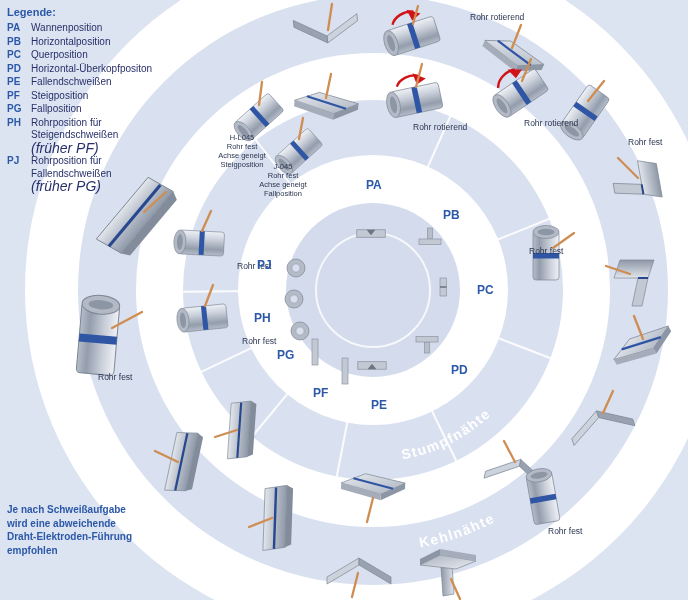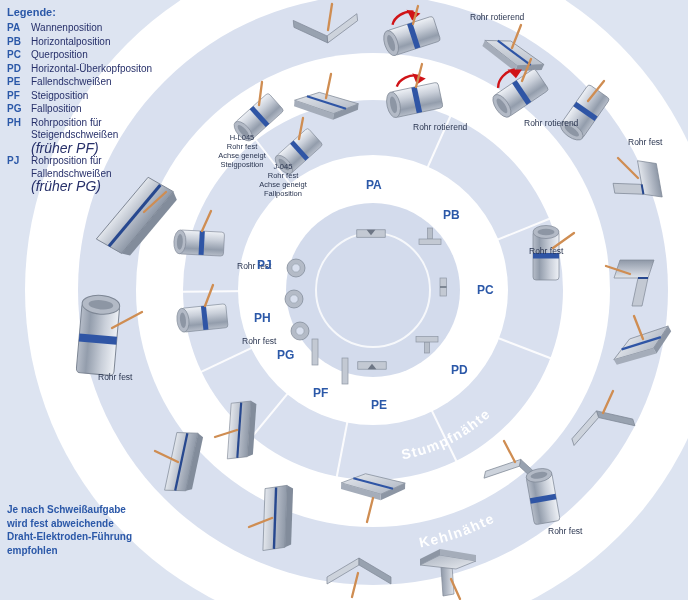--- a/index.html
+++ b/index.html
@@ -292,21 +292,21 @@
 Steigendschweißen</span><em class="note">(früher PF)</em></span>
   </div>
   <div class="legend-row">
     <span class="code">PJ</span>
     <span class="lab"><span>Rohrposition für
 Fallendschweißen</span><em class="note">(früher PG)</em></span>
   </div>
 </div>
 
 <div class="footnote">Je nach Schweißaufgabe
-wird fest abweichende
+wird eine abweichende
 Draht-Elektroden-Führung
 empfohlen</div>
 
 <div class="ann" style="left:438px;top:12px">Rohr rotierend</div>
 <div class="ann" style="left:381px;top:122px">Rohr rotierend</div>
 <div class="ann" style="left:492px;top:118px">Rohr rotierend</div>
 <div class="ann" style="left:596px;top:137px">Rohr fest</div>
 <div class="ann" style="left:497px;top:246px">Rohr fest</div>
 <div class="ann c" style="left:174px;top:133px;width:72px">H-L045
 Rohr fest

